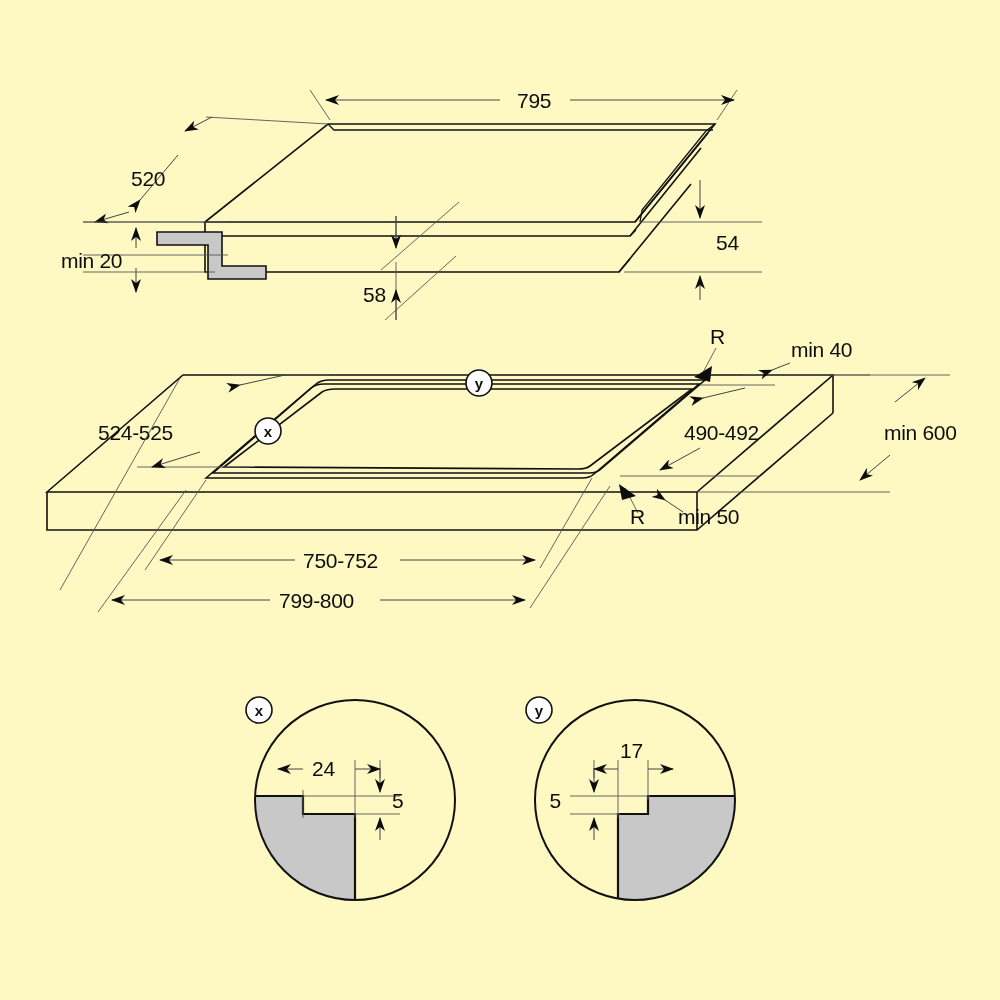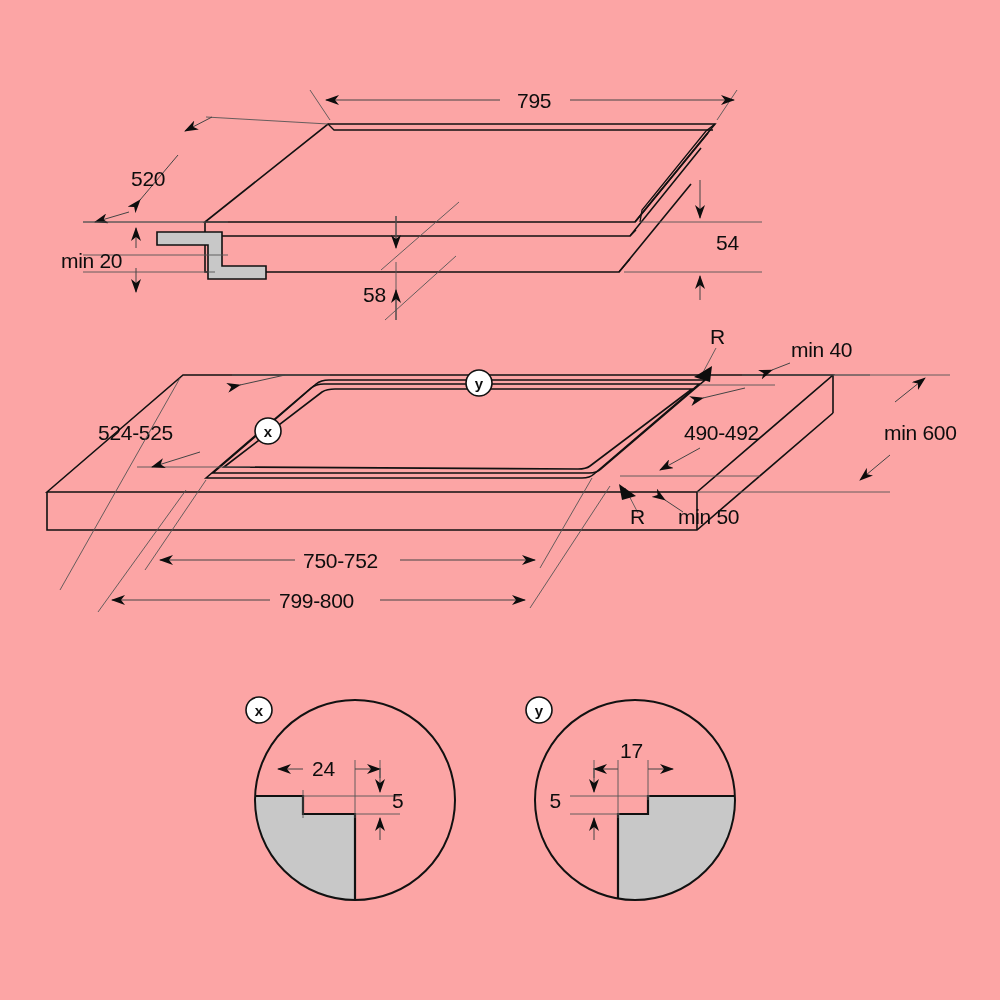--- a/index.html
+++ b/index.html
@@ -2,21 +2,21 @@
 <html><head>
 <meta charset="utf-8">
 <title>Hob Installation Dimension Drawing</title>
 <style>
   html,body{margin:0;padding:0;background:#ffffff;}
   body{
     width:1000px;height:1000px;
     font-family:"Liberation Sans", sans-serif;
     overflow:hidden;
   }
-  #sheet{position:relative;width:1000px;height:1000px;background:#fca5a5;}
+  #sheet{position:relative;width:1000px;height:1000px;background:#fef9c3;}
   svg{display:block;}
   .dimtext{
     font-family:"Liberation Sans", sans-serif;
     font-size:21px;
     fill:#0d0d0d;
     letter-spacing:-0.3px;
   }
   .balloon-text{
     font-family:"Liberation Sans", sans-serif;
     font-size:15px;

